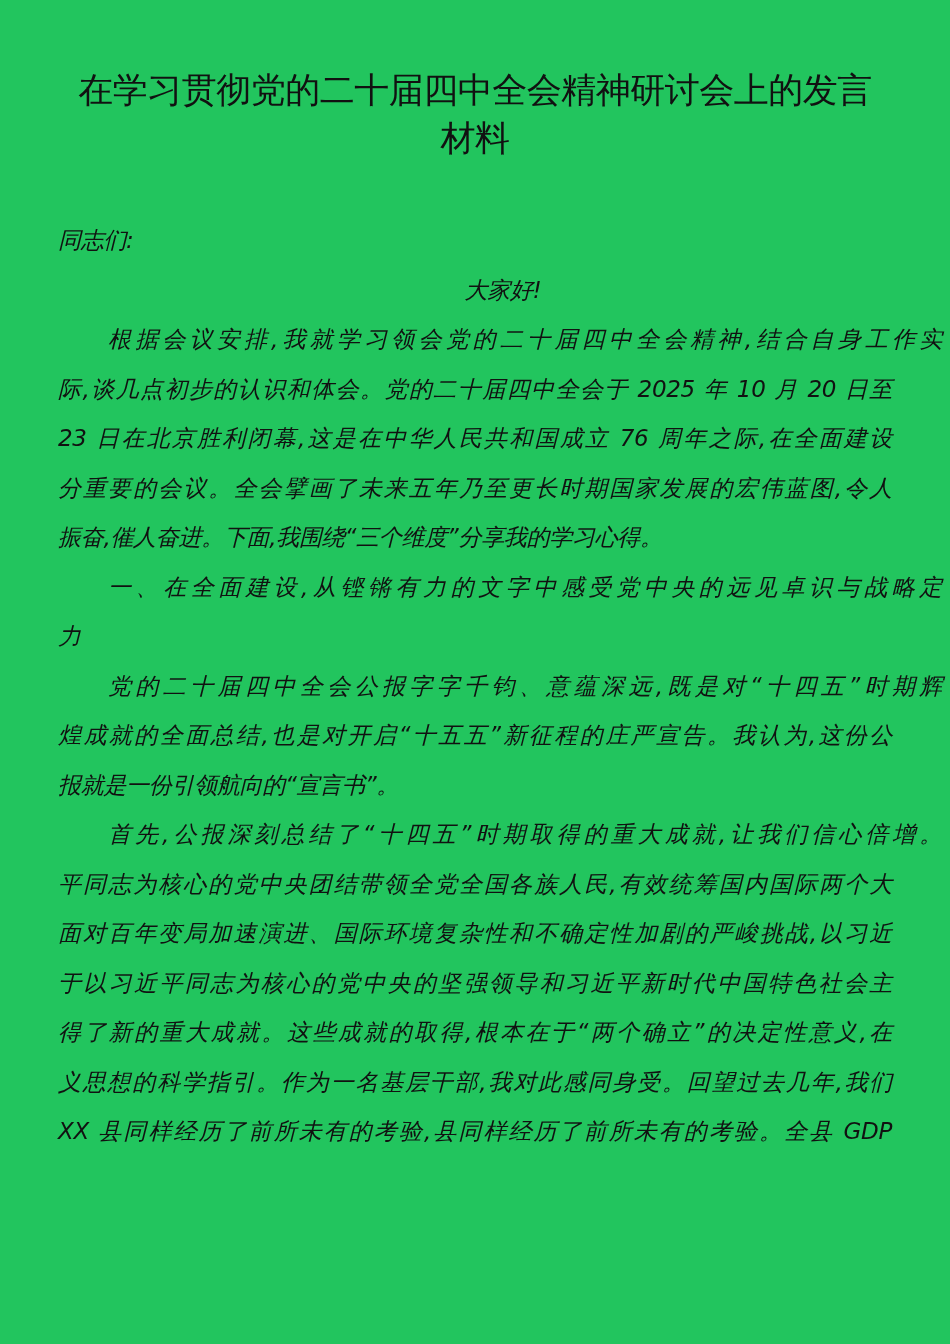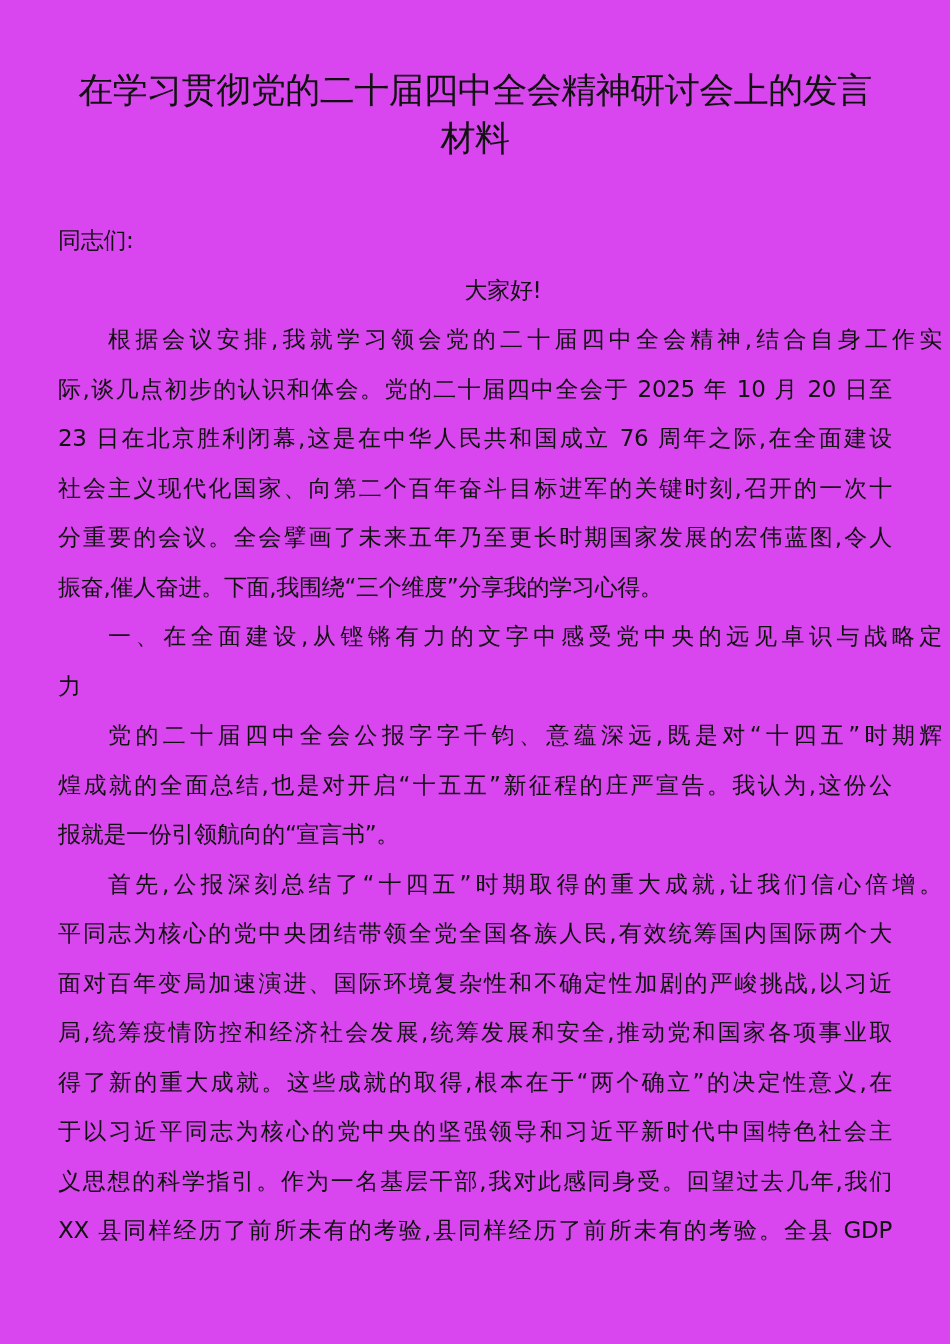--- a/index.html
+++ b/index.html
@@ -14,21 +14,21 @@
       overflow: hidden;
       font-family: "DejaVu Sans", "Liberation Sans", sans-serif;
       color: #111111;
     }
     .page {
       position: absolute;
       left: 0;
       top: 0;
       width: 950px;
       height: 1344px;
-      background: #d946ef;
+      background: #22c55e;
     }
     .title {
       position: absolute;
       left: 0;
       width: 950px;
       text-align: center;
       font-size: 35px;
       line-height: 48px;
       top: 66px;
       margin: 0;
@@ -45,20 +45,21 @@
       top: 222px;
       width: 840px;
     }
     .line {
       display: block;
       white-space: nowrap;
       font-size: 23px;
       height: 49.5px;
       line-height: 36px;
       letter-spacing: -0.3px;
+      font-style: italic;
     }
     .indent {
       padding-left: 50px;
       text-align: center;
     }
     .justify {
       text-align: justify;
       text-align-last: justify;
       width: 834px;
     }
@@ -72,33 +73,31 @@
     <span class="tline">材料</span>
   </h1>
 
   <div class="body-text">
     <span class="line">同志们:</span>
     <span class="line indent">大家好!</span>
 
     <span class="line indent justify">根据会议安排,我就学习领会党的二十届四中全会精神,结合自身工作实</span>
     <span class="line justify">际,谈几点初步的认识和体会。党的二十届四中全会于 2025 年 10 月 20 日至</span>
     <span class="line justify">23 日在北京胜利闭幕,这是在中华人民共和国成立 76 周年之际,在全面建设</span>
-    <span class="line justify">社会主义现代化国家、向第二个百年奋斗目标进军的关键时刻,召开的一次十</span>
     <span class="line justify">分重要的会议。全会擘画了未来五年乃至更长时期国家发展的宏伟蓝图,令人</span>
     <span class="line">振奋,催人奋进。下面,我围绕“三个维度”分享我的学习心得。</span>
 
     <span class="line indent justify">一、在全面建设,从铿锵有力的文字中感受党中央的远见卓识与战略定</span>
     <span class="line">力</span>
 
     <span class="line indent justify">党的二十届四中全会公报字字千钧、意蕴深远,既是对“十四五”时期辉</span>
     <span class="line justify">煌成就的全面总结,也是对开启“十五五”新征程的庄严宣告。我认为,这份公</span>
     <span class="line">报就是一份引领航向的“宣言书”。</span>
 
     <span class="line indent justify">首先,公报深刻总结了“十四五”时期取得的重大成就,让我们信心倍增。</span>
     <span class="line justify">平同志为核心的党中央团结带领全党全国各族人民,有效统筹国内国际两个大</span>
     <span class="line justify">面对百年变局加速演进、国际环境复杂性和不确定性加剧的严峻挑战,以习近</span>
-    <span class="line justify">局,统筹疫情防控和经济社会发展,统筹发展和安全,推动党和国家各项事业取</span>
+    <span class="line justify">于以习近平同志为核心的党中央的坚强领导和习近平新时代中国特色社会主</span>
     <span class="line justify">得了新的重大成就。这些成就的取得,根本在于“两个确立”的决定性意义,在</span>
-    <span class="line justify">于以习近平同志为核心的党中央的坚强领导和习近平新时代中国特色社会主</span>
     <span class="line justify">义思想的科学指引。作为一名基层干部,我对此感同身受。回望过去几年,我们</span>
     <span class="line justify">XX 县同样经历了前所未有的考验,县同样经历了前所未有的考验。全县 GDP</span>
   </div>
 </div>
 
 </body></html>

